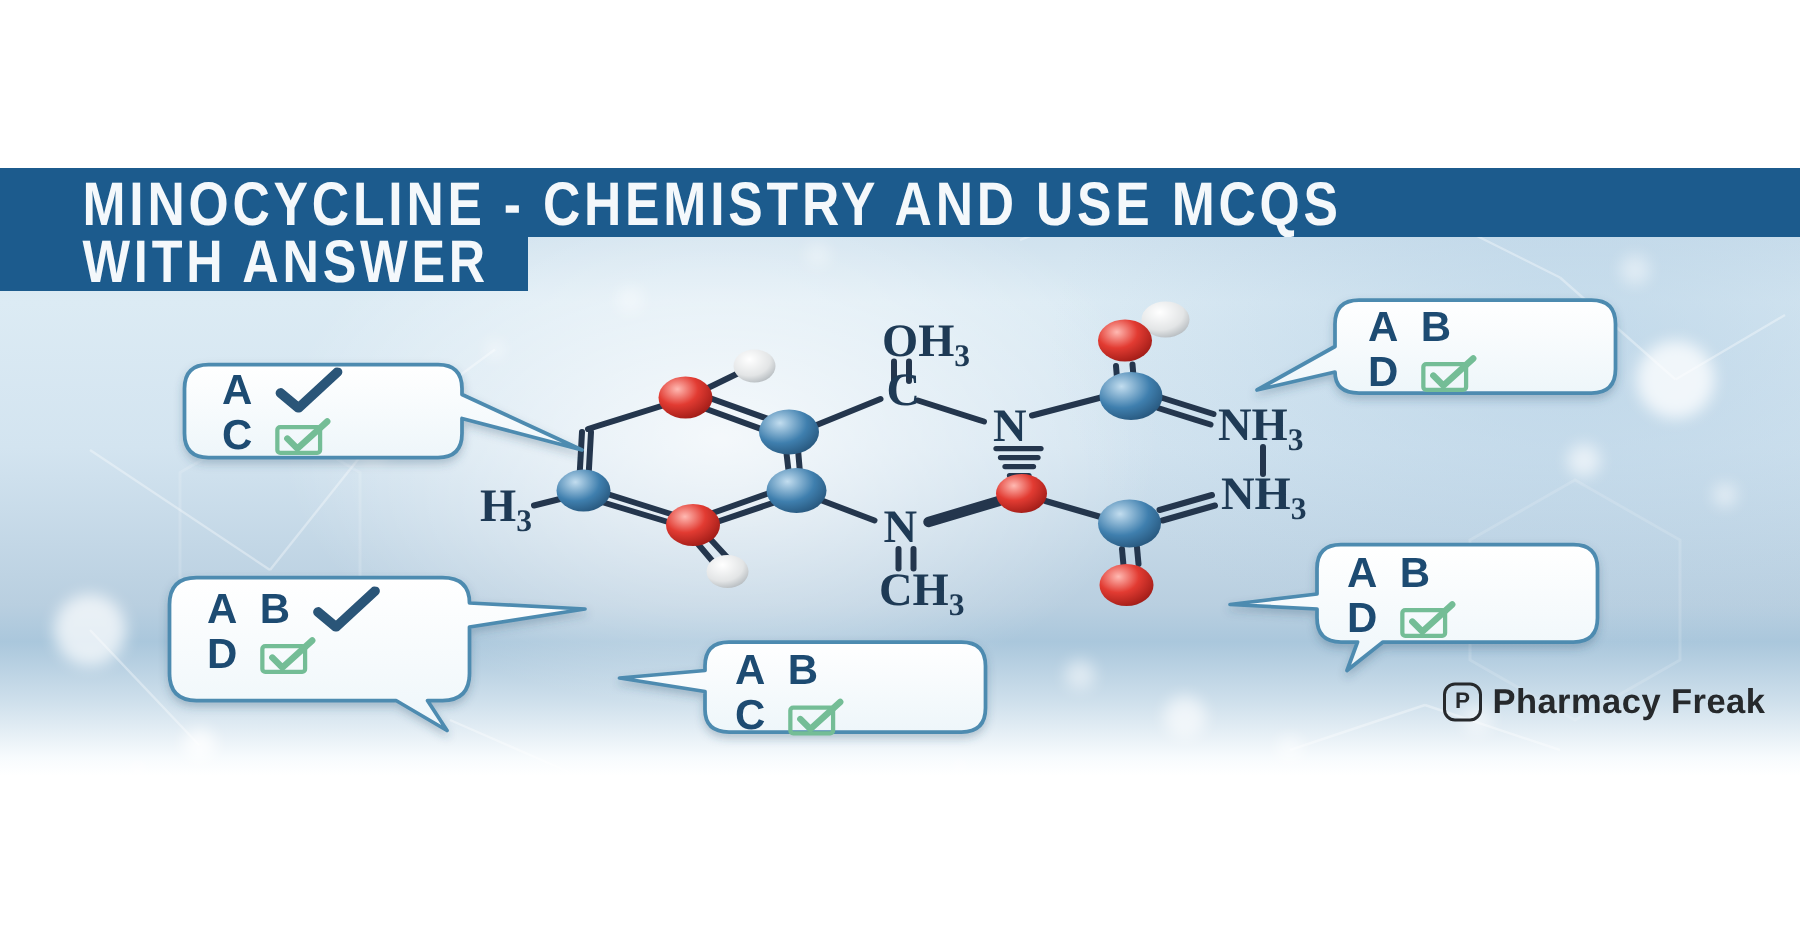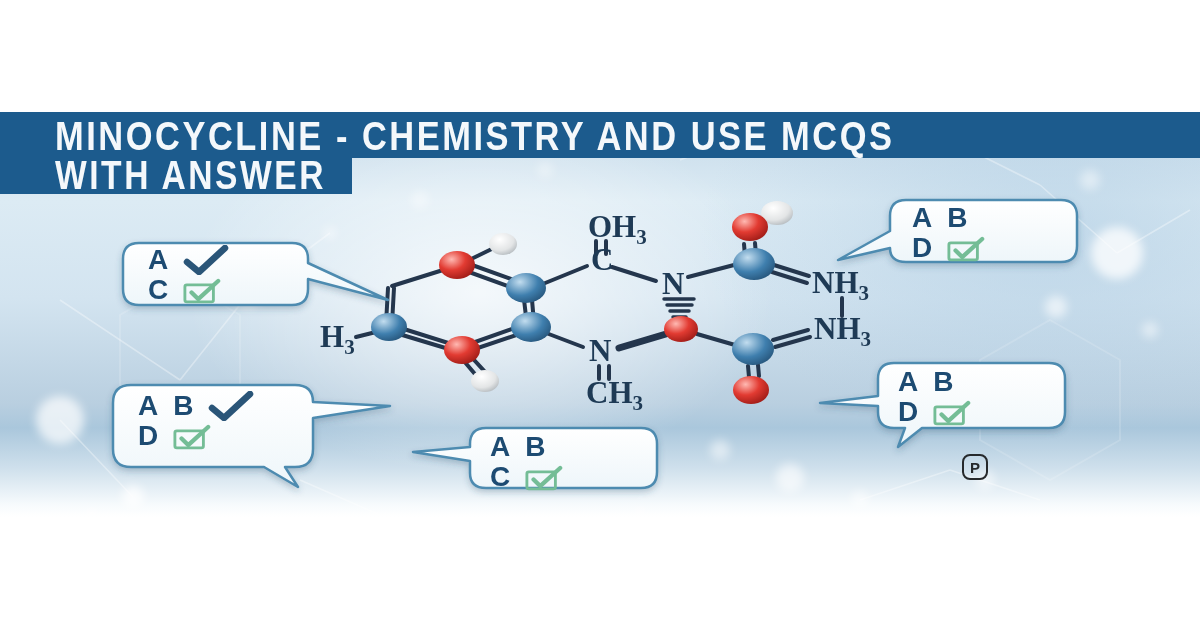--- a/index.html
+++ b/index.html
@@ -289,15 +289,16 @@
         <svg width="38" height="27" viewBox="0 0 40 28">
             <rect x="2" y="8" width="30" height="18" rx="2" fill="none" stroke="#74bd96" stroke-width="3"></rect>
             <path d="M9 16 L16 23 L37 4" fill="none" stroke="#74bd96" stroke-width="4.5" stroke-linecap="round" stroke-linejoin="round"></path>
           </svg>
       </span>
     </div>
   </div>
 
   <div class="logo">
     <span class="logo-badge">P</span>
+    <span class="logo-text">Pharmacy Freak</span>
   </div>
 
 </div>
 
 </body></html>

